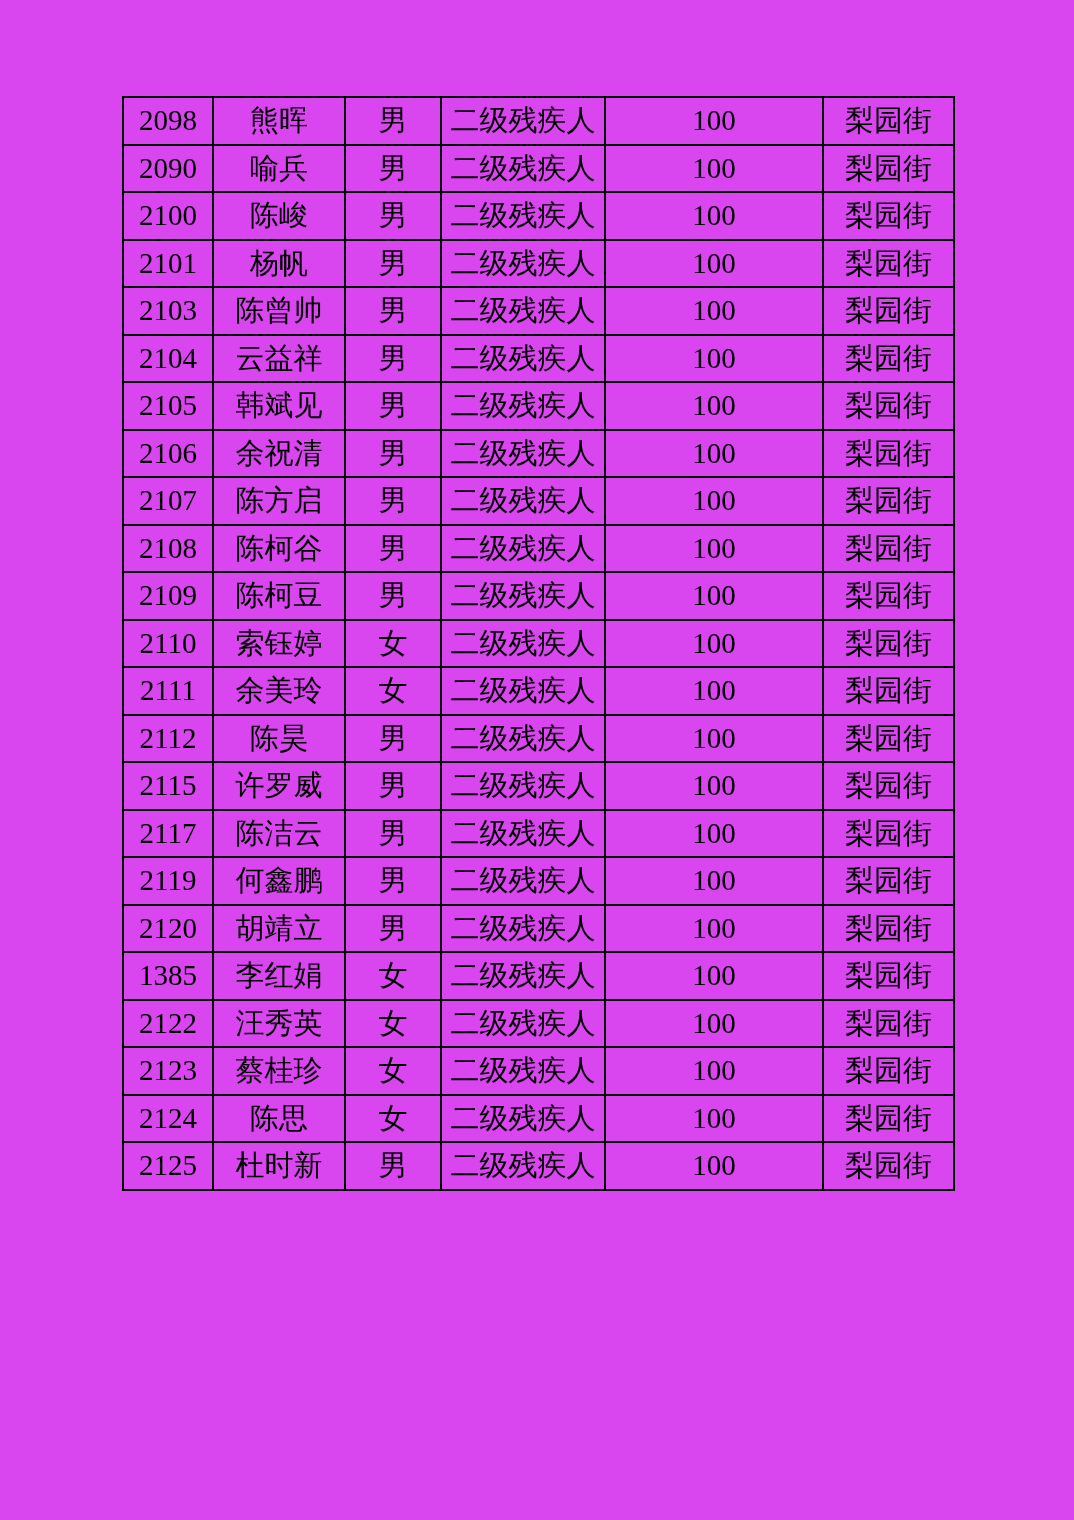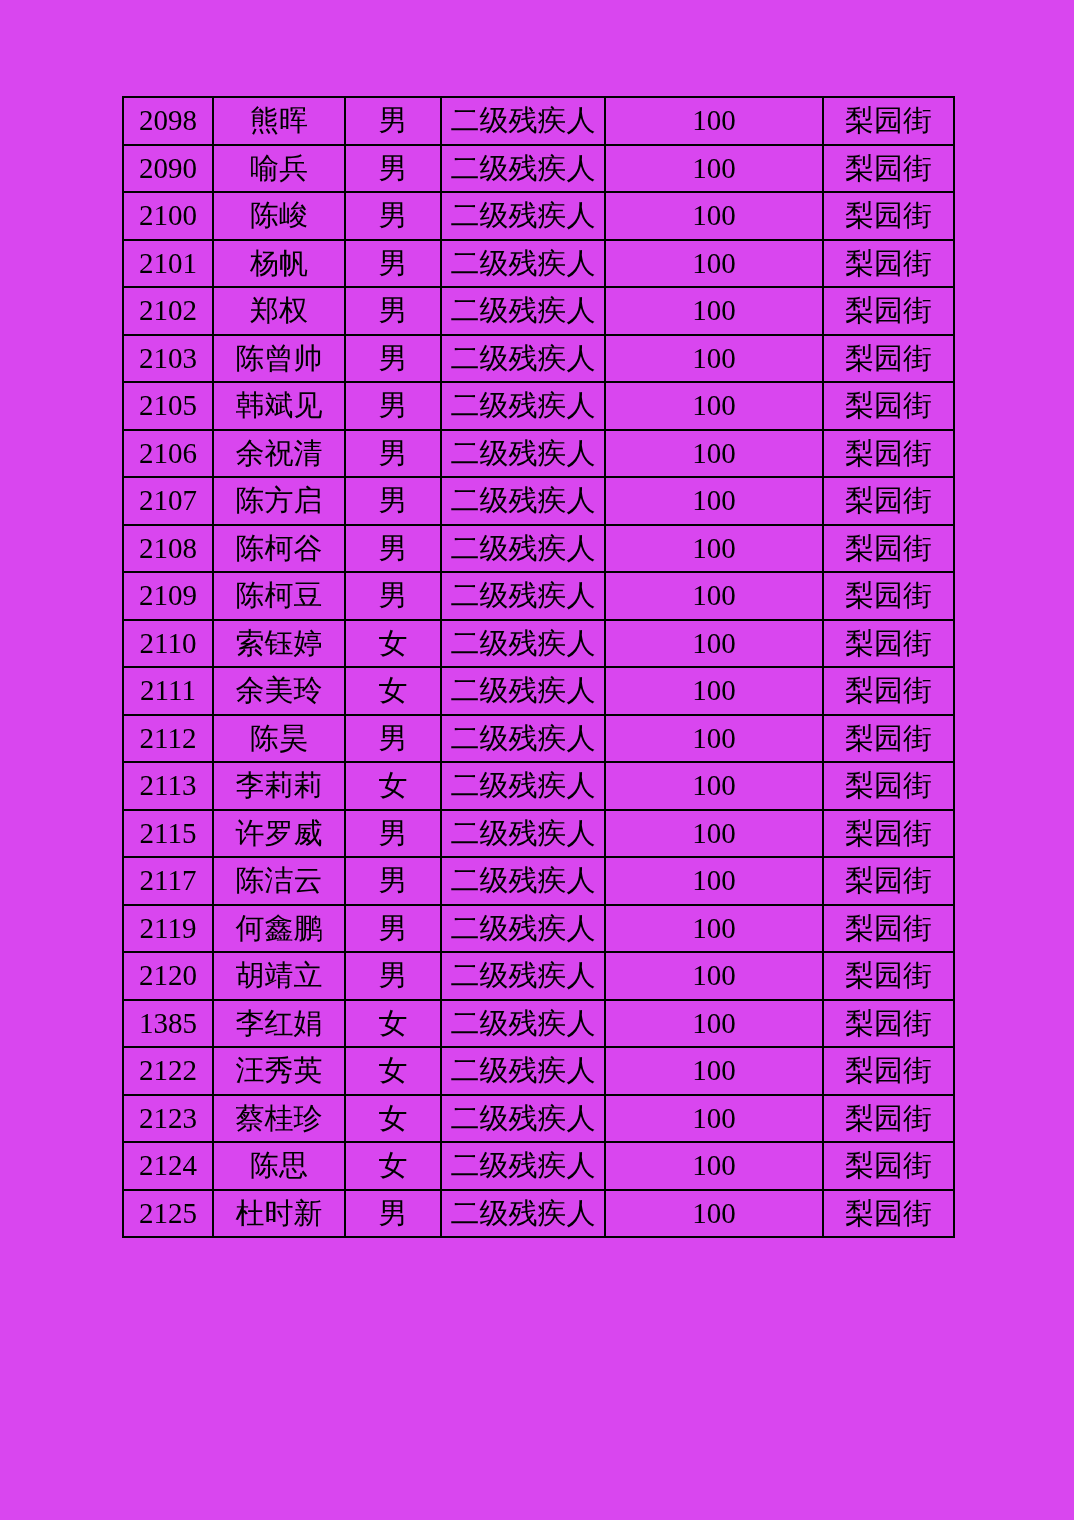--- a/index.html
+++ b/index.html
@@ -86,38 +86,38 @@
 
   <tr>
     <td>2101</td>
     <td>杨帆</td>
     <td>男</td>
     <td>二级残疾人</td>
     <td>100</td>
     <td>梨园街</td>
   </tr>
 
-  <tr>
-    <td>2102</td>
-    <td>郑权</td>
-    <td>男</td>
-    <td>二级残疾人</td>
-    <td>100</td>
-    <td>梨园街</td>
-  </tr>
 
   <tr>
     <td>2103</td>
     <td>陈曾帅</td>
     <td>男</td>
     <td>二级残疾人</td>
     <td>100</td>
     <td>梨园街</td>
   </tr>
 
+  <tr>
+    <td>2104</td>
+    <td>云益祥</td>
+    <td>男</td>
+    <td>二级残疾人</td>
+    <td>100</td>
+    <td>梨园街</td>
+  </tr>
 
   <tr>
     <td>2105</td>
     <td>韩斌见</td>
     <td>男</td>
     <td>二级残疾人</td>
     <td>100</td>
     <td>梨园街</td>
   </tr>
 
@@ -177,28 +177,20 @@
 
   <tr>
     <td>2112</td>
     <td>陈昊</td>
     <td>男</td>
     <td>二级残疾人</td>
     <td>100</td>
     <td>梨园街</td>
   </tr>
 
-  <tr>
-    <td>2113</td>
-    <td>李莉莉</td>
-    <td>女</td>
-    <td>二级残疾人</td>
-    <td>100</td>
-    <td>梨园街</td>
-  </tr>
 
 
   <tr>
     <td>2115</td>
     <td>许罗威</td>
     <td>男</td>
     <td>二级残疾人</td>
     <td>100</td>
     <td>梨园街</td>
   </tr>

